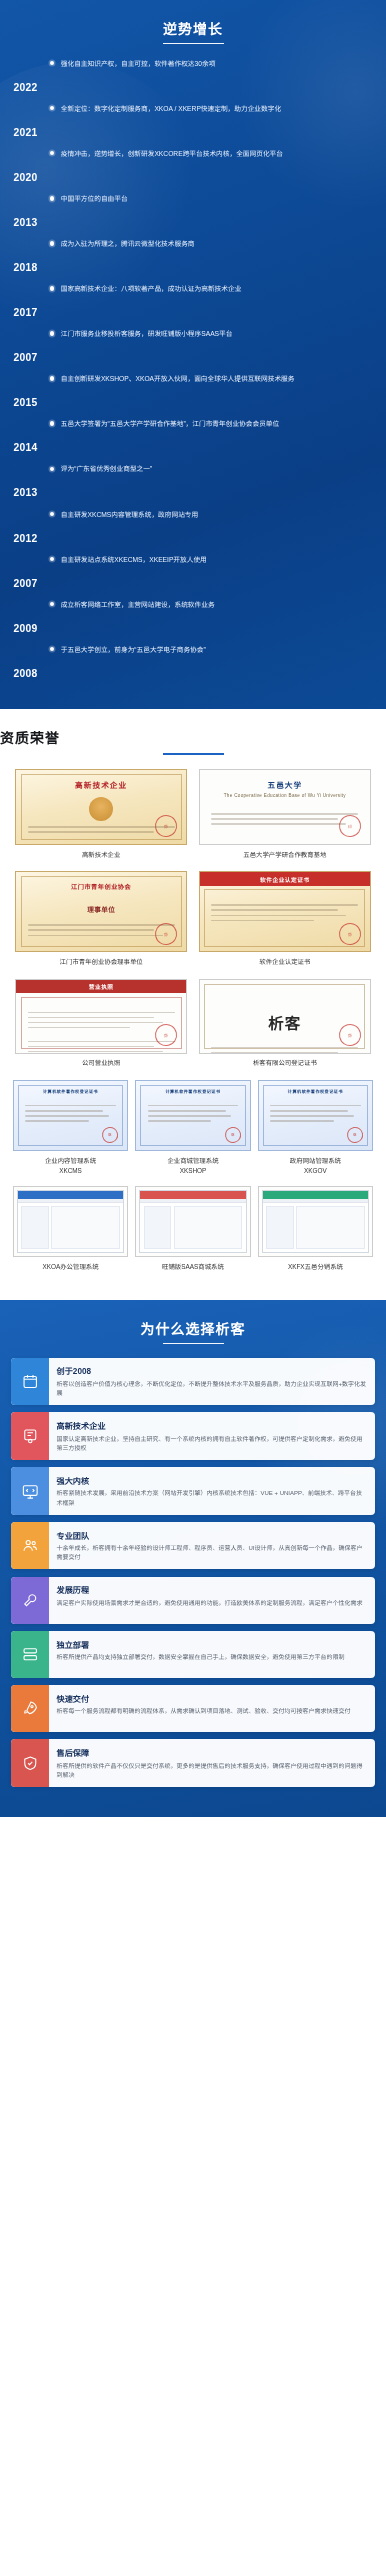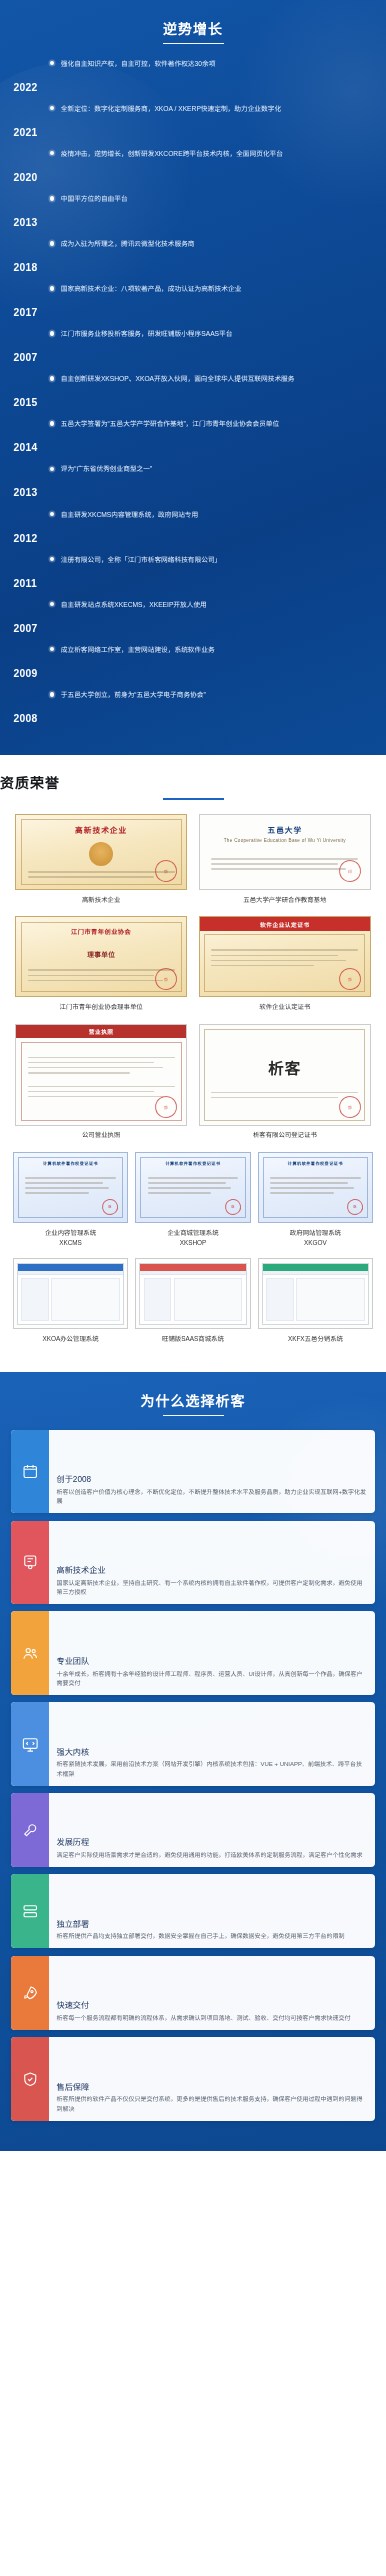--- a/index.html
+++ b/index.html
@@ -130,21 +130,21 @@
   .cert-cell.tri { width: 33.3333%; padding: 0 3.6px 11.3px 3.6px; }
   .cert-img {
     width: 100%;
     border: 0.5px solid #d8d8d8;
     background: #fbf7ef;
     position: relative;
     overflow: hidden;
   }
   .cert-img.h1 { height: 76px; }
   .cert-img.h2 { height: 81px; }
-  .cert-img.h3 { height: 102px; }
+  .cert-img.h3 { height: 75px; }
   .cert-img.h4 { height: 71px; }
   .cert-caption {
     margin-top: 4.6px;
     font-size: 6.4px;
     color: #333;
     line-height: 9.3px;
   }
 
   
   .c-gold {
@@ -238,24 +238,23 @@
     width: 38px;
     display: flex;
     align-items: center;
     justify-content: center;
     color: #fff;
   }
   .why-icon svg { width: 16.5px; height: 16.5px; }
   .why-body { flex: 1; padding: 6.7px 8.2px 6.7px 7.2px; }
   .why-h {
     font-size: 8.2px;
-    font-weight: normal;
+    font-weight: bold;
     color: #17305c;
     margin-bottom: 3.6px;
-    margin-top: 36px;
   }
   .why-p {
     font-size: 6px;
     line-height: 9.3px;
     color: #5b6472;
   }
 </style>
 </head>
 <body>
 
@@ -347,27 +346,20 @@
       </div>
 
       <div class="tl-row">
         <div class="tl-year">2012</div>
         <div class="tl-bullet">
             <span class="tl-dot"></span>
           </div>
         <div class="tl-text">自主研发XKCMS内容管理系统，政府网站专用</div>
       </div>
 
-      <div class="tl-row">
-        <div class="tl-year">2011</div>
-        <div class="tl-bullet">
-            <span class="tl-dot"></span>
-          </div>
-        <div class="tl-text">注册有限公司，全称「江门市析客网络科技有限公司」</div>
-      </div>
 
       <div class="tl-row">
         <div class="tl-year">2007</div>
         <div class="tl-bullet">
             <span class="tl-dot"></span>
           </div>
         <div class="tl-text">自主研发站点系统XKECMS，XKEEIP开放人使用</div>
       </div>
 
       <div class="tl-row">
@@ -606,48 +598,48 @@
               <circle cx="12" cy="19" r="2.5"></circle>
           </svg>
         </div>
         <div class="why-body">
           <div class="why-h">高新技术企业</div>
           <div class="why-p">国家认定高新技术企业，坚持自主研究、有一个系统内核的拥有自主软件著作权，可提供客户定制化需求，避免使用第三方授权</div>
         </div>
       </div>
 
       <div class="why-card">
+        <div class="why-icon" style="background:#4c8ee0">
+          <svg viewBox="0 0 24 24" fill="none" stroke="currentColor" stroke-width="1.6">
+            <rect x="2" y="4" width="20" height="14" rx="2"></rect>
+              <path d="M8 22h8M12 18v4M8.5 9l-2 2 2 2M15.5 9l2 2-2 2"></path>
+          </svg>
+        </div>
+        <div class="why-body">
+          <div class="why-h">强大内核</div>
+          <div class="why-p">析客紧随技术发展，采用前沿技术方案（网站开发引擎）内核系统技术包括：VUE + UNIAPP、前端技术、跨平台技术框架</div>
+        </div>
+      </div>
+
+      <div class="why-card">
         <div class="why-icon" style="background:#f2a33c">
           <svg viewBox="0 0 24 24" fill="none" stroke="currentColor" stroke-width="1.6">
             <circle cx="9" cy="8" r="3"></circle>
               <path d="M3 20c0-3.3 2.7-6 6-6s6 2.7 6 6"></path>
               <circle cx="17" cy="9" r="2.3"></circle>
               <path d="M16 14c2.8 0 5 2.2 5 5"></path>
           </svg>
         </div>
         <div class="why-body">
           <div class="why-h">专业团队</div>
           <div class="why-p">十余年成长，析客拥有十余年经验的设计师工程师、程序员、运营人员、UI设计师，从真创新每一个作品，确保客户需要交付</div>
         </div>
       </div>
 
       <div class="why-card">
-        <div class="why-icon" style="background:#4c8ee0">
-          <svg viewBox="0 0 24 24" fill="none" stroke="currentColor" stroke-width="1.6">
-            <rect x="2" y="4" width="20" height="14" rx="2"></rect>
-              <path d="M8 22h8M12 18v4M8.5 9l-2 2 2 2M15.5 9l2 2-2 2"></path>
-          </svg>
-        </div>
-        <div class="why-body">
-          <div class="why-h">强大内核</div>
-          <div class="why-p">析客紧随技术发展，采用前沿技术方案（网站开发引擎）内核系统技术包括：VUE + UNIAPP、前端技术、跨平台技术框架</div>
-        </div>
-      </div>
-
-      <div class="why-card">
         <div class="why-icon" style="background:#7e6ad6">
           <svg viewBox="0 0 24 24" fill="none" stroke="currentColor" stroke-width="1.6">
             <path d="M15 4a5 5 0 0 0-4.6 7L4 17.4 6.6 20l6.4-6.4A5 5 0 1 0 15 4z"></path>
           </svg>
         </div>
         <div class="why-body">
           <div class="why-h">发展历程</div>
           <div class="why-p">满足客户实际使用场景需求才是合适的，避免使用通用的功能，打造欧美体系的定制服务流程，满足客户个性化需求</div>
         </div>
       </div>

